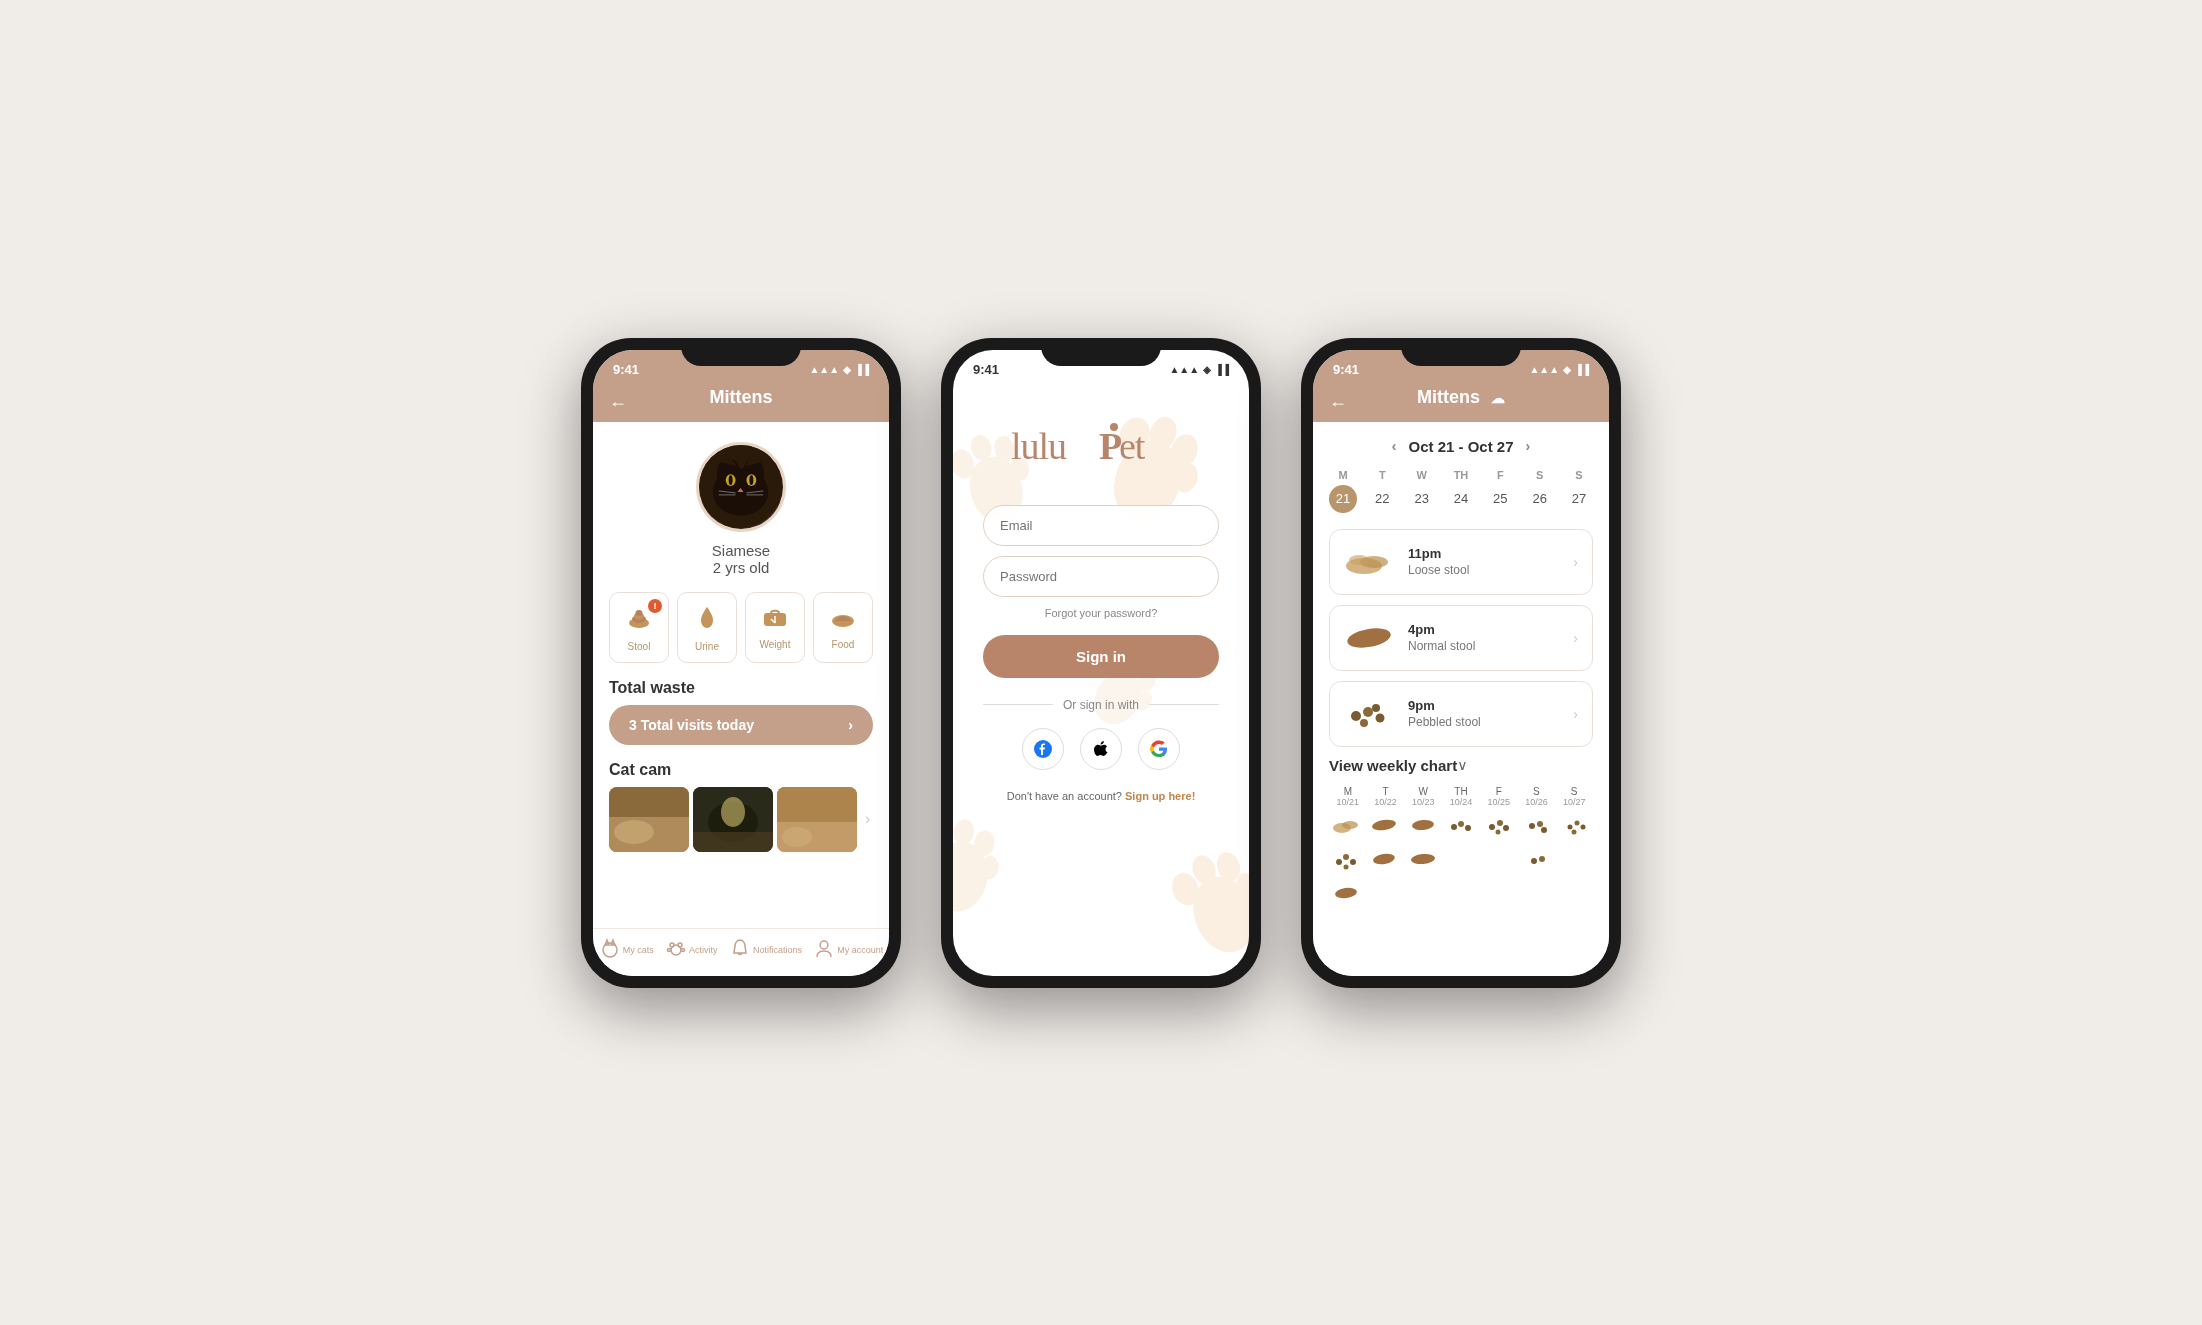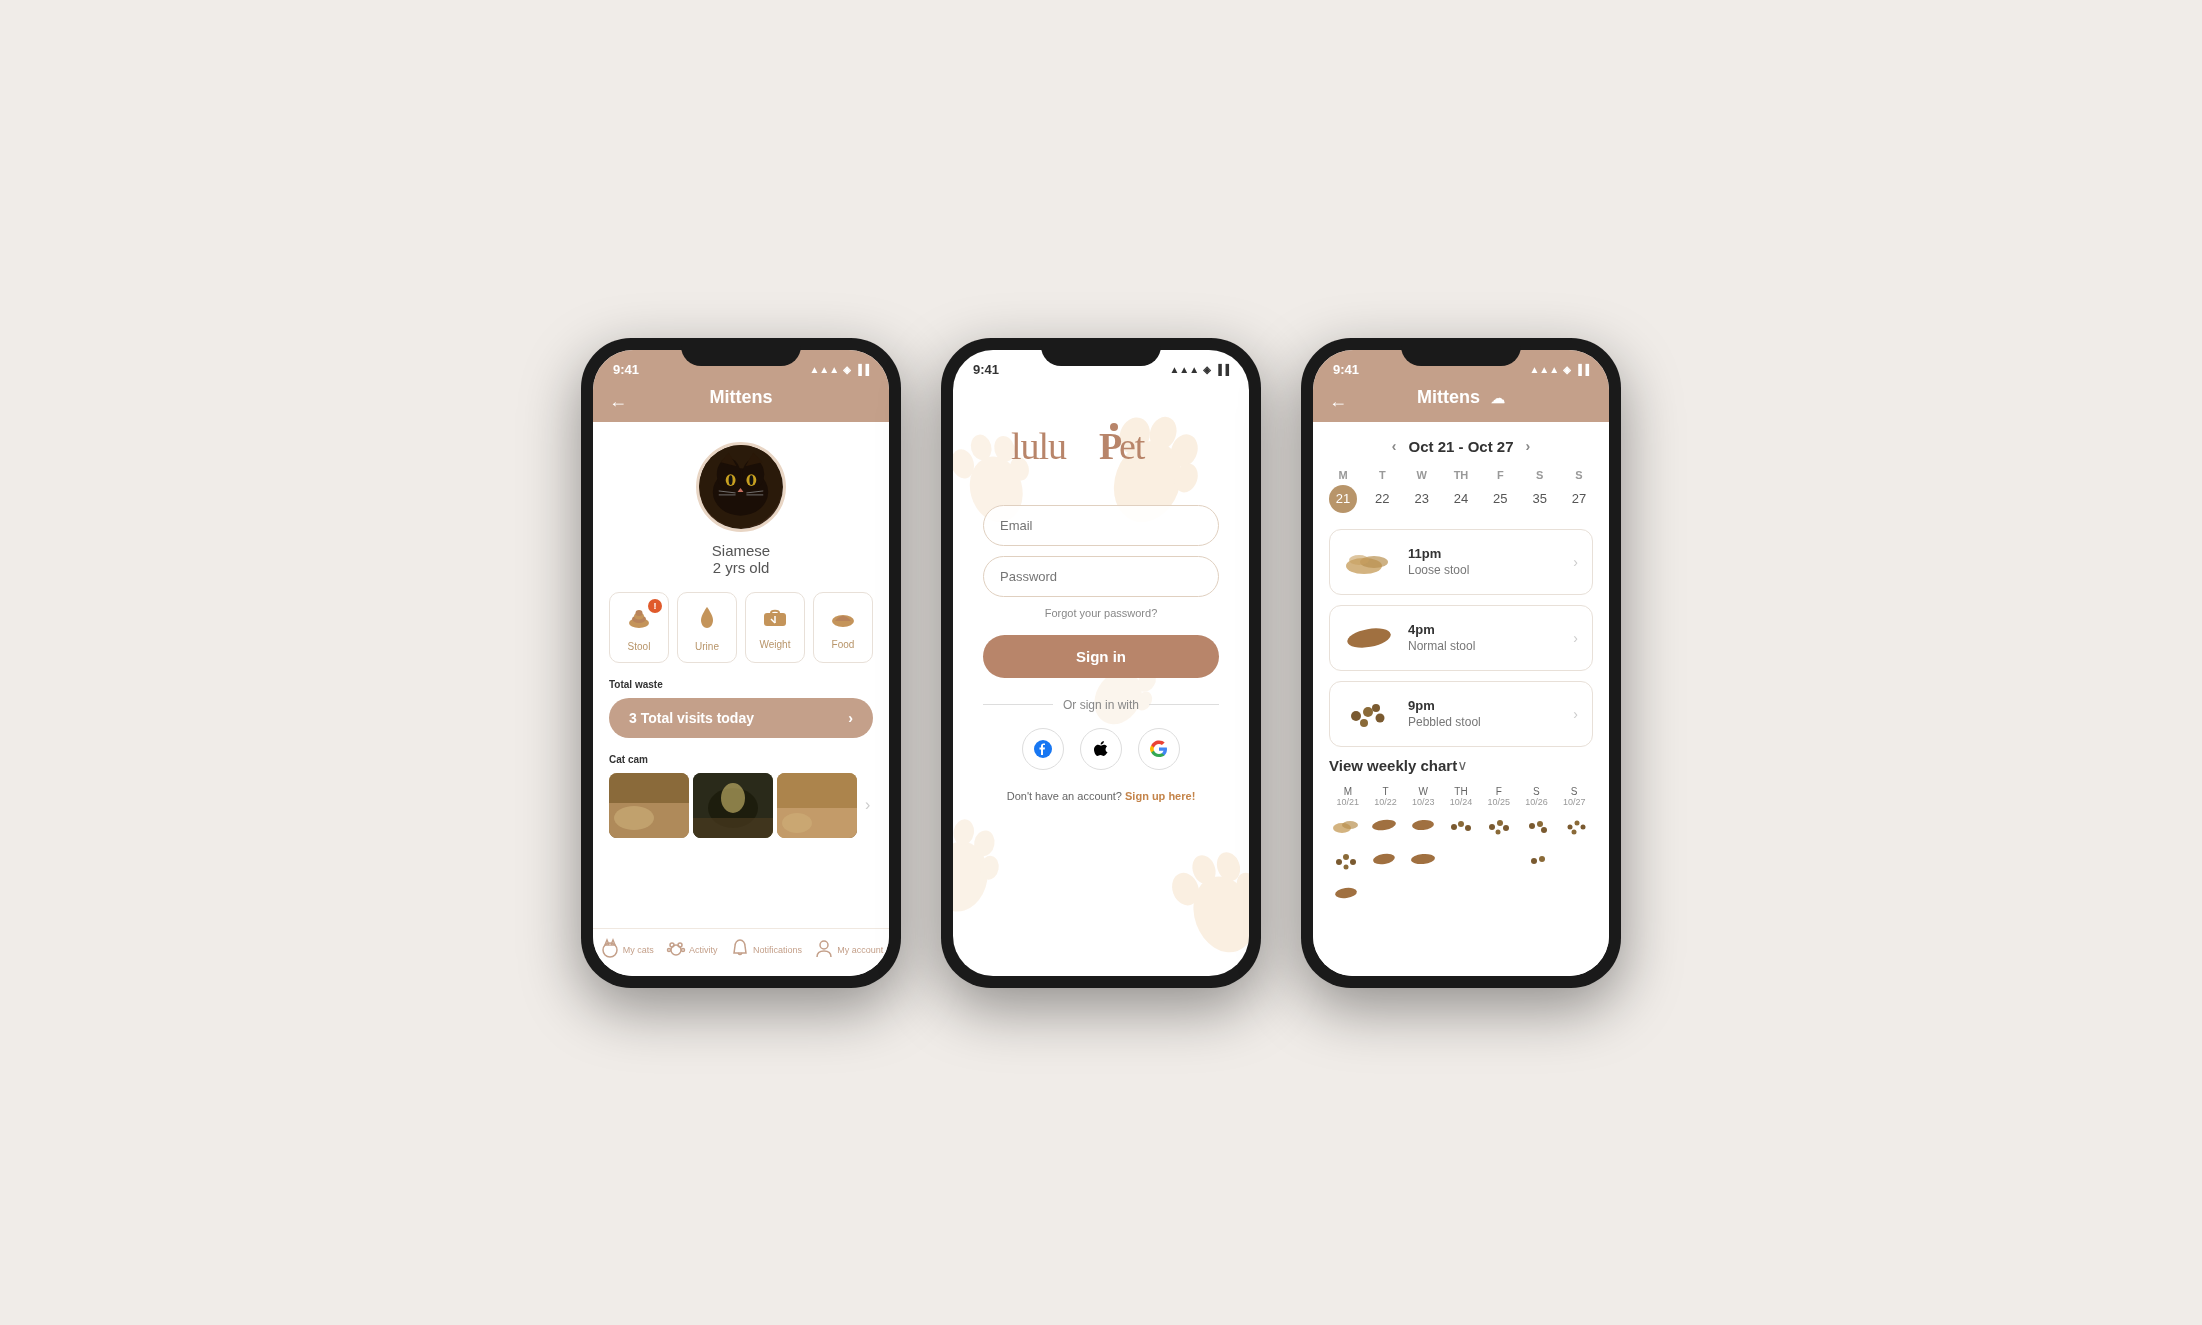--- a/index.html
+++ b/index.html
@@ -151,21 +151,21 @@
       border-radius: 50%;
       font-size: 9px;
       color: white;
       display: flex;
       align-items: center;
       justify-content: center;
       font-weight: 700;
     }
 
     .section-title {
-      font-size: 10px;
+      font-size: 16px;
       font-weight: 600;
       color: #333;
       margin-bottom: 8px;
     }
 
     .total-waste-btn {
       background: #c4a08a;
       color: white;
       border-radius: 25px;
       padding: 12px 20px;
@@ -765,21 +765,21 @@
           <div class="day-item">
             <div class="day-letter">TH</div>
             <div class="day-num">24</div>
           </div>
           <div class="day-item">
             <div class="day-letter">F</div>
             <div class="day-num">25</div>
           </div>
           <div class="day-item">
             <div class="day-letter">S</div>
-            <div class="day-num">35</div>
+            <div class="day-num">26</div>
           </div>
           <div class="day-item">
             <div class="day-letter">S</div>
             <div class="day-num">27</div>
           </div>
         </div>
 
         <div class="stool-entry">
           <div class="stool-img">
             <svg width="50" height="35" viewBox="0 0 50 35">

